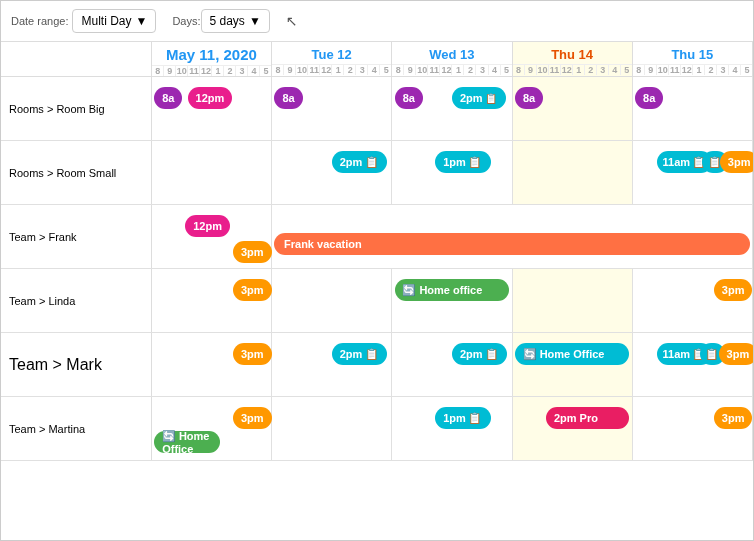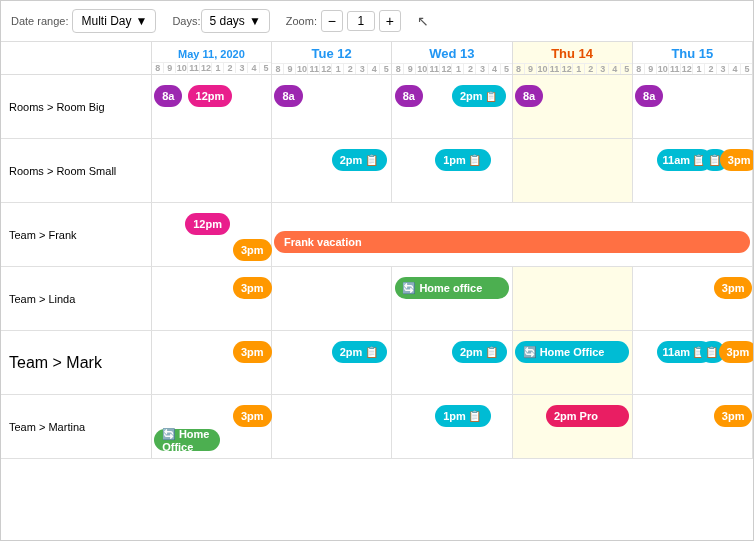--- a/index.html
+++ b/index.html
@@ -30,46 +30,38 @@
         <span>▼</span>
       </div>
     </div>
     <div style="display:flex;align-items:center;">
       <span class="toolbar-label">Days:</span>
       <div class="select-box">
         <span>5 days</span>
         <span>▼</span>
       </div>
     </div>
-    <div style="display:flex;align-items:center;gap:4px;">
-      <span class="toolbar-label">Zoom:</span>
-      <div class="zoom-controls">
-        <button class="zoom-btn">−</button>
-        <span class="zoom-value">1</span>
-        <button class="zoom-btn">+</button>
-      </div>
-    </div>
     <div style="color:#555;font-size:14px;">↖</div>
   </div>
 
   <div class="calendar">
     <table style="border-collapse:collapse;width:100%;table-layout:fixed;">
       <colgroup>
         <col style="width:150px;">
         <col style="width:120px;">
         <col style="width:120px;">
         <col style="width:120px;">
         <col style="width:120px;">
         <col style="width:120px;">
       </colgroup>
       <thead>
         <tr>
           <th style="border-right:1px solid #ddd;border-bottom:1px solid #ddd;background:#fff;"></th>
           <th id="th-0" style="border-right:1px solid #ddd;border-bottom:1px solid #ddd;background:#fff;padding:0;">
-            <div style="font-size:11px;font-weight:bold;color:#2196F3;padding:4px 2px 2px;">May 11, 2020</div>
+            <div style="font-size:15px;font-weight:bold;color:#2196F3;padding:4px 2px 2px;">May 11, 2020</div>
             <div style="display:flex;font-size:9px;color:#aaa;border-top:1px solid #eee;">
               <span style="flex:1;border-right:1px solid #eee;padding-left:1px;">8</span>
                 <span style="flex:1;border-right:1px solid #eee;padding-left:1px;">9</span>
                 <span style="flex:1;border-right:1px solid #eee;padding-left:1px;">10</span>
                 <span style="flex:1;border-right:1px solid #eee;padding-left:1px;">11</span>
                 <span style="flex:1;border-right:1px solid #eee;padding-left:1px;">12</span>
                 <span style="flex:1;border-right:1px solid #eee;padding-left:1px;">1</span>
                 <span style="flex:1;border-right:1px solid #eee;padding-left:1px;">2</span>
                 <span style="flex:1;border-right:1px solid #eee;padding-left:1px;">3</span>
                 <span style="flex:1;border-right:1px solid #eee;padding-left:1px;">4</span>

